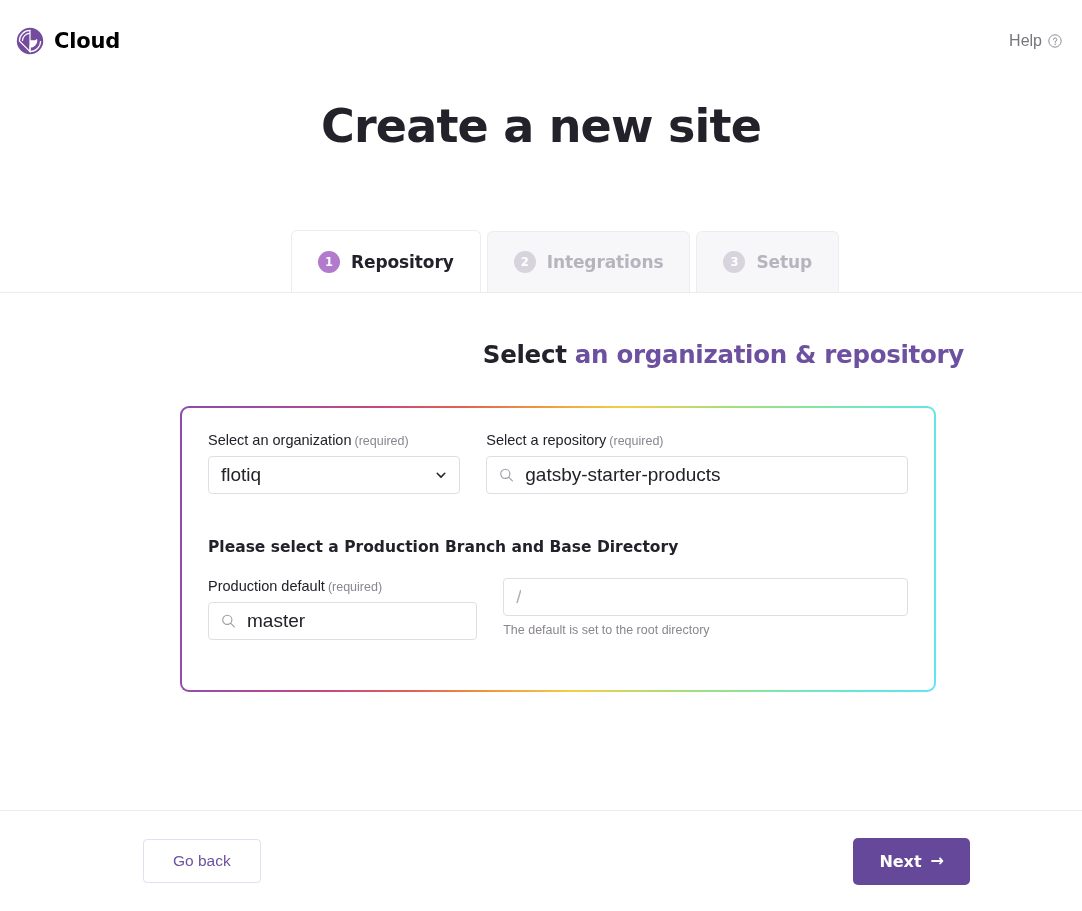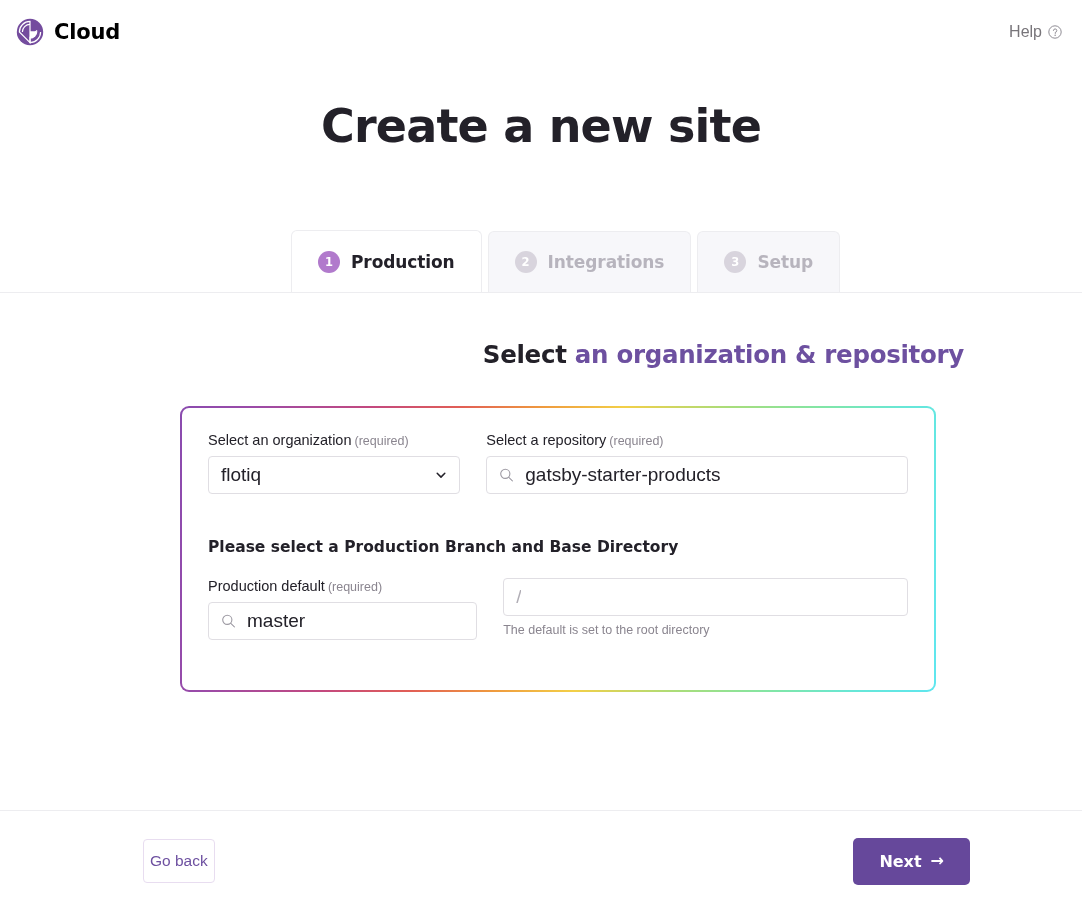--- a/index.html
+++ b/index.html
@@ -16,21 +16,21 @@
   .page {
     position: relative;
     width: 1082px;
     height: 911px;
     background: #ffffff;
   }
 
   
   .header {
     position: absolute;
-    top: 0; left: 0;
+    top: 9px; left: 0;
     width: 1082px;
     height: 64px;
     display: flex;
     align-items: center;
     justify-content: space-between;
     padding: 0 20px 0 16px;
   }
 
   .brand {
     display: flex;
@@ -299,21 +299,21 @@
     width: 1082px;
     height: 100px;
     display: flex;
     align-items: center;
     justify-content: space-between;
     padding: 0 112px 0 143px;
   }
 
   .btn-back {
     height: 44px;
-    padding: 0 6px;
+    padding: 0 29px;
     border: 1px solid #e8ddf0;
     border-radius: 4px;
     background: #ffffff;
     color: #6d50a0;
     font-size: 15.5px;
     font-family: "Liberation Sans", sans-serif;
     cursor: pointer;
   }
 
   .btn-next {
@@ -365,21 +365,21 @@
     </div>
   </div>
 
   <h1 class="page-title">Create a new site</h1>
 
   <div class="tabs-bar">
     <div class="tabs">
 
       <div class="tab active">
         <span class="tab-badge">1</span>
-        <span class="tab-label">Production</span>
+        <span class="tab-label">Repository</span>
       </div>
 
       <div class="tab">
         <span class="tab-badge">2</span>
         <span class="tab-label">Integrations</span>
       </div>
 
       <div class="tab">
         <span class="tab-badge">3</span>
         <span class="tab-label">Setup</span>

